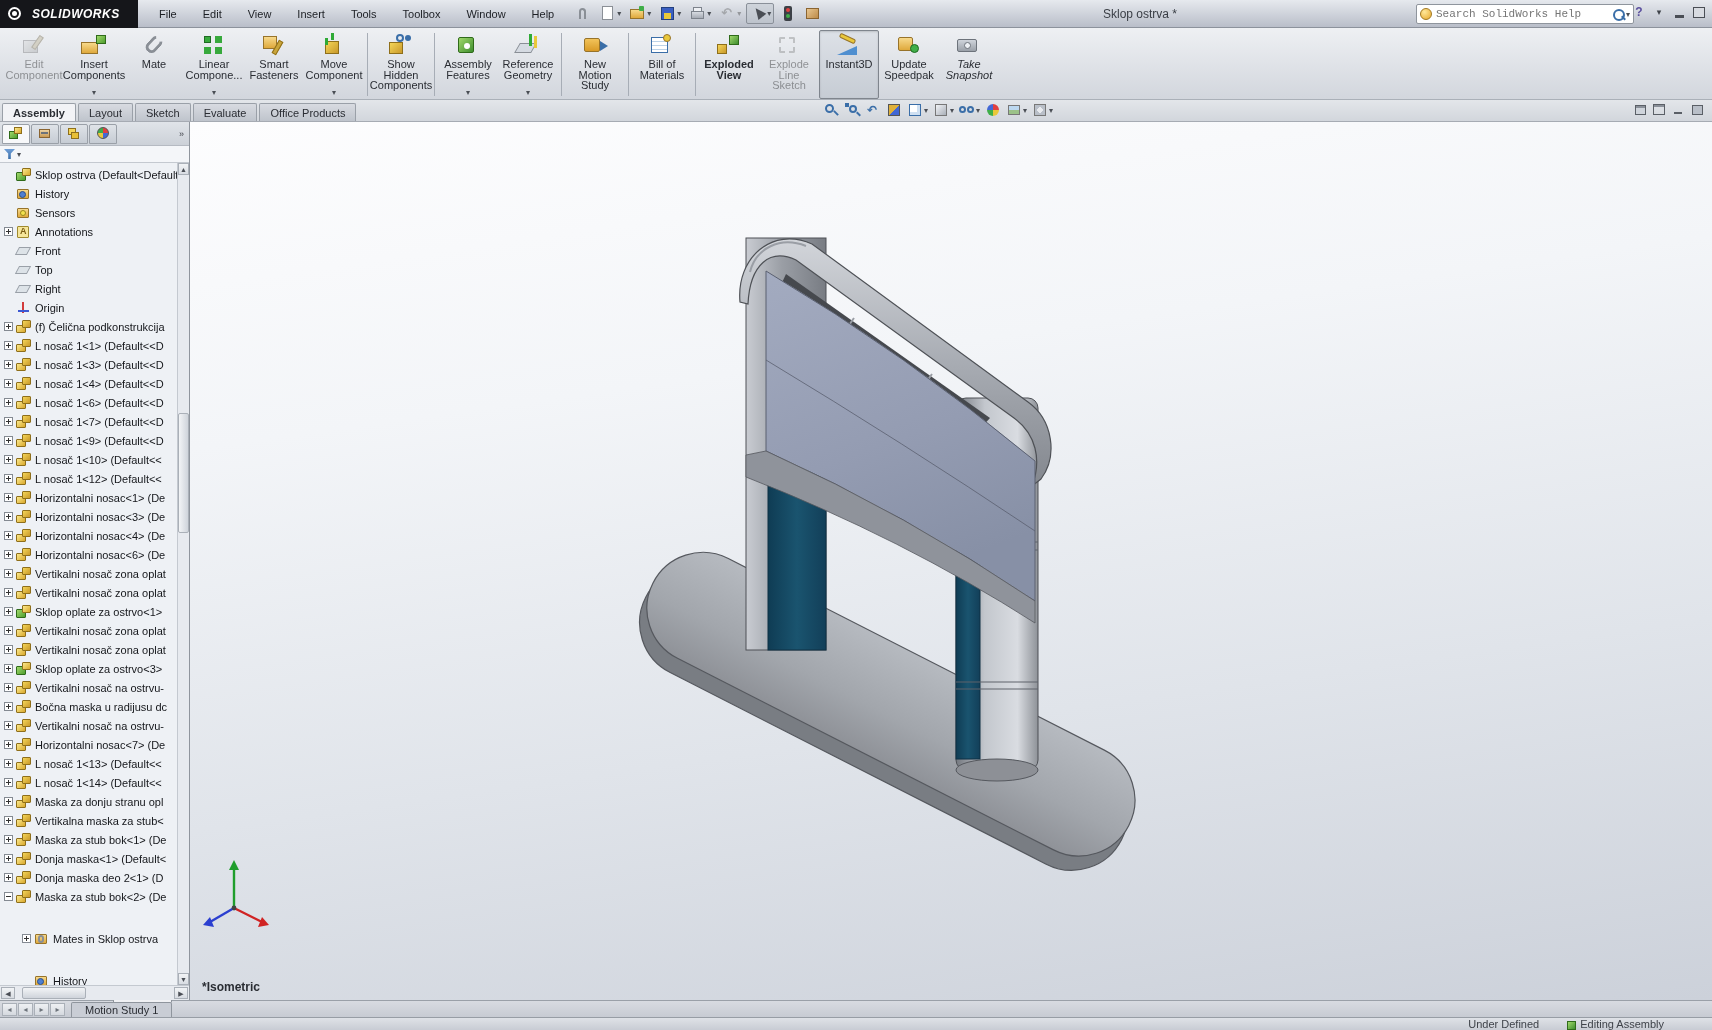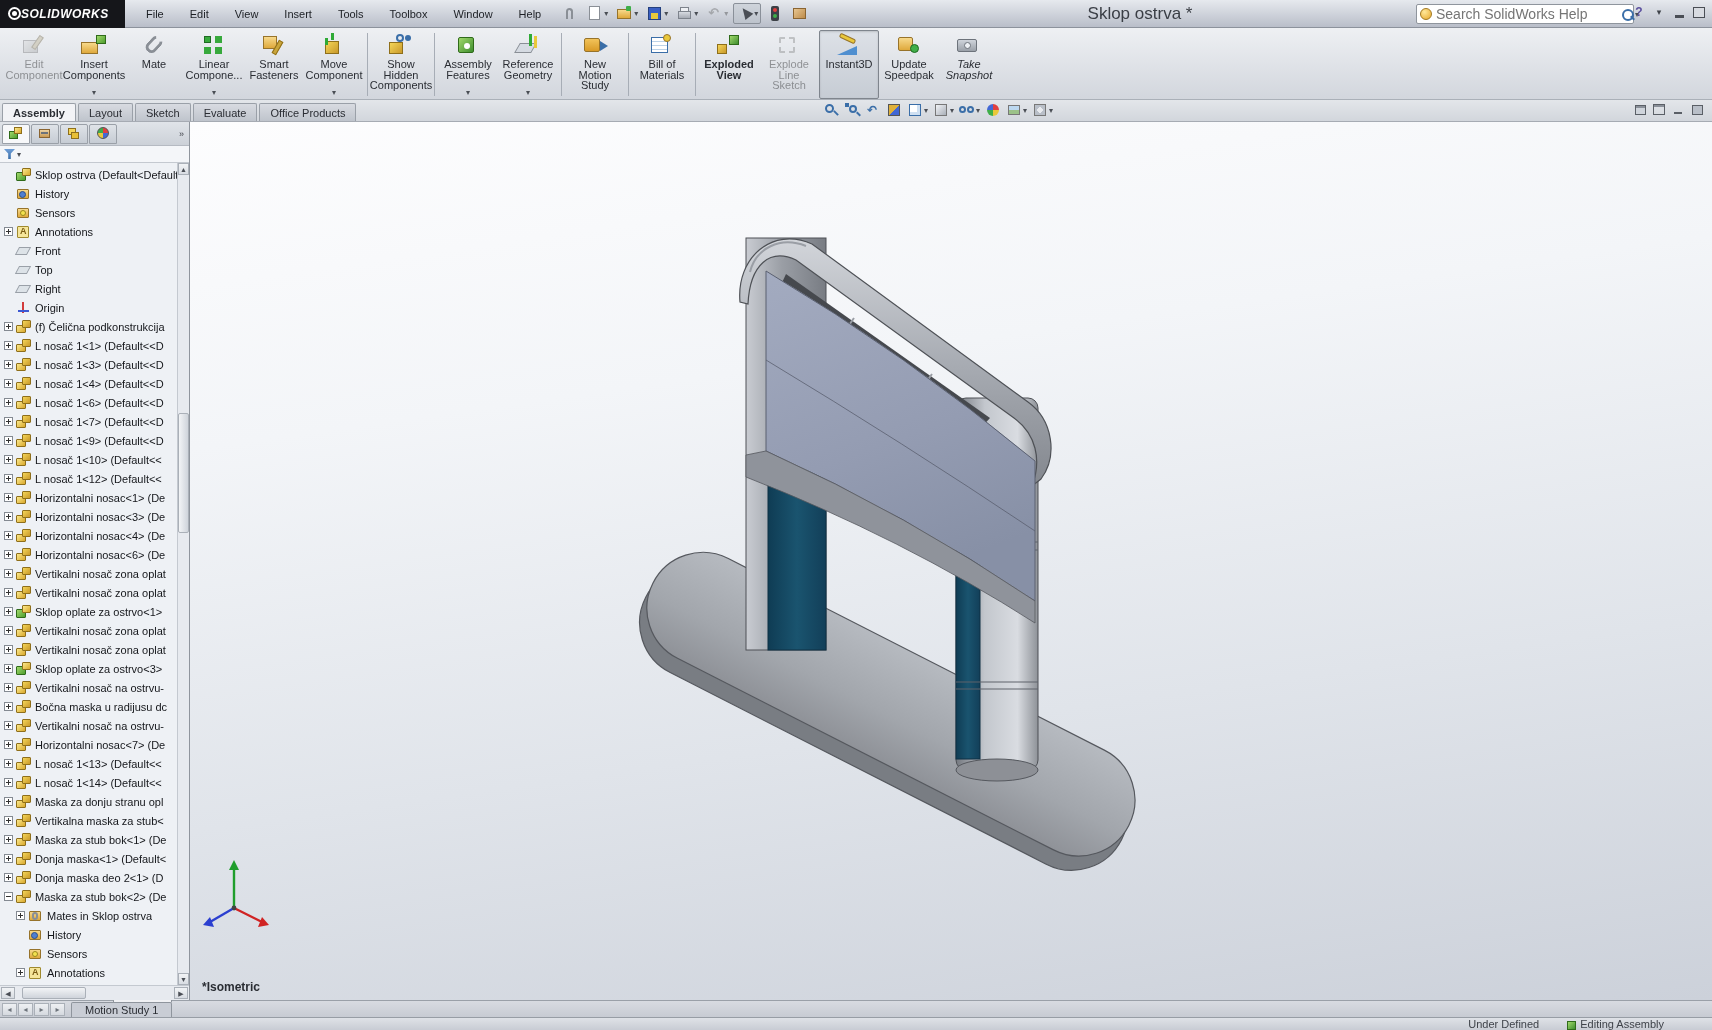--- a/index.html
+++ b/index.html
@@ -2,21 +2,21 @@
 <html><head>
 <meta charset="utf-8">
 <style>
   html,body{margin:0;padding:0;overflow:hidden;background:#c9ced7;}
   *{box-sizing:border-box;}
   body{width:1712px;height:1030px;font-family:"Liberation Sans",sans-serif;font-size:11px;color:#1c1f24;}
   .app{width:1712px;height:1030px;display:flex;flex-direction:column;position:relative;}
 
   
   .titlebar{height:28px;background:linear-gradient(#e6e9ee,#b9bec9);border-bottom:1px solid #8c929c;display:flex;align-items:center;position:relative;flex:none;}
-  .logo-block{width:125px;height:28px;background:#15161a;color:#fff;display:flex;align-items:center;gap:0;padding-left:8px;flex:none;}
+  .logo-block{width:138px;height:28px;background:#15161a;color:#fff;display:flex;align-items:center;gap:11px;padding-left:8px;flex:none;}
   .logo-mark{width:13px;height:13px;border:2px solid #fff;border-radius:50%;position:relative;flex:none;}
   .logo-mark::after{content:"";position:absolute;left:2px;top:2px;width:5px;height:5px;background:#fff;border-radius:50%;}
   .logo-text{font-size:12px;font-weight:bold;font-style:italic;letter-spacing:.5px;}
   .menubar{display:flex;gap:4px;margin-left:10px;}
   .menu-item{padding:4px 11px;color:#1c1f24;cursor:default;}
   .quickbar{display:flex;align-items:center;gap:2px;margin-left:6px;}
   .qbtn{display:flex;align-items:center;padding:1px 2px;border:1px solid transparent;border-radius:2px;}
   .qst-pressed{border-color:#8a9099;background:linear-gradient(#cfd4db,#bdc3cc);}
   .qst-disabled{opacity:.45;filter:grayscale(.8);}
   .qcaret{font-size:8px;color:#4a4e55;margin-left:1px;}
@@ -28,24 +28,24 @@
   .qti-open::after{left:10px;top:1px;width:5px;height:5px;background:#3fae49;border-radius:1px;}
   .qti-save::before{left:2px;top:2px;width:13px;height:13px;background:#3a5fc2;border:1px solid #24407e;}
   .qti-save::after{left:5px;top:8px;width:7px;height:6px;background:#e9c83a;}
   .qti-print::before{left:2px;top:6px;width:13px;height:8px;background:linear-gradient(#d7dbe1,#a6abb4);border:1px solid #7d838c;}
   .qti-print::after{left:4px;top:2px;width:9px;height:5px;background:#eef0f4;border:1px solid #7d838c;}
   .qti-undo::before{content:"↶";font:bold 13px/16px "DejaVu Sans",sans-serif;color:#6b7077;left:2px;top:0;}
   .qti-select::before{left:5px;top:2px;width:0;height:0;border-left:5px solid transparent;border-right:5px solid transparent;border-bottom:11px solid #4a4e55;transform:rotate(-38deg);}
   .qti-rebuild::before{left:5px;top:1px;width:8px;height:15px;background:#3c4046;border-radius:2px;}
   .qti-rebuild::after{left:7px;top:3px;width:4px;height:4px;background:#e04040;border-radius:50%;box-shadow:0 6px 0 #3fae49;}
   .qti-options::before{left:2px;top:3px;width:13px;height:11px;background:linear-gradient(135deg,#e8c690,#bd8b4a);border:1px solid #8a6431;}
-  .doc-title{position:absolute;left:980px;width:320px;text-align:center;color:#3a3e45;font-size:17px;}
+  .doc-title{position:absolute;left:980px;width:320px;text-align:center;color:#3a3e45;font-size:12px;}
   .search-box{position:absolute;right:78px;top:4px;width:218px;height:20px;background:#fff;border:1px solid #8f959d;border-radius:2px;display:flex;align-items:center;padding:0 3px;}
   .bulb-ic{width:12px;height:12px;border-radius:50%;background:radial-gradient(circle at 35% 30%,#ffe89a,#e8a92c);border:1px solid #a3781e;flex:none;}
-  .search-box input{flex:1;border:none;outline:none;font-size:14px;font-family:Liberation Sans, sans-serif;color:#555;padding:0 4px;background:transparent;}
+  .search-box input{flex:1;border:none;outline:none;font-size:11px;font-family:Liberation Mono, monospace;color:#555;padding:0 4px;background:transparent;}
   .mag-ic{width:13px;height:13px;position:relative;flex:none;}
   .mag-ic::before{content:"";position:absolute;left:1px;top:1px;width:8px;height:8px;border:2px solid #3a6ea8;border-radius:50%;}
   .mag-ic::after{content:"";position:absolute;left:9px;top:9px;width:5px;height:2px;background:#3a6ea8;transform:rotate(45deg);}
   .win-controls{position:absolute;right:4px;top:3px;display:flex;align-items:center;gap:2px;}
   .wc{width:18px;height:18px;display:flex;align-items:center;justify-content:center;color:#3f434a;}
   .wc-help::before{content:"?";font-weight:bold;font-size:12px;color:#5b4f9e;}
   .wc-menu-caret::before{content:"▾";font-size:9px;}
   .wc-minimize::before{content:"";width:9px;height:3px;background:#4a4e55;margin-top:8px;}
   .wc-restore::before{content:"";width:10px;height:9px;border:1px solid #4a4e55;background:#d8dbe1;}
 
@@ -136,21 +136,21 @@
   .pti-configuration-manager::before{left:1px;top:1px;width:8px;height:7px;background:#f4d558;border:1px solid #8f6f1a;}
   .pti-configuration-manager::after{left:4px;top:5px;width:8px;height:7px;background:#e8bf35;border:1px solid #8f6f1a;}
   .pti-display-manager::before{left:1px;top:0;width:12px;height:12px;border-radius:50%;background:conic-gradient(#e04040 0 25%,#4268d6 0 50%,#e9c83a 0 75%,#3fae49 0);border:1px solid #555;}
   .pt-overflow{margin-left:auto;font-size:9px;color:#3f434a;padding:0 3px;}
   .filter-row{height:17px;border-bottom:1px solid #c4c9d0;display:flex;align-items:center;padding-left:4px;gap:2px;background:#f4f6f9;}
   .funnel{width:11px;height:10px;background:linear-gradient(#6f9fd8,#3a6ea8);clip-path:polygon(0 0,100% 0,62% 45%,62% 100%,38% 100%,38% 45%);}
   .f-caret{font-size:8px;color:#4a4e55;}
 
   .tree{flex:1;position:relative;overflow:hidden;padding:2px 12px 0 0;font-size:11px;color:#15171b;}
   .trow{height:19px;display:flex;align-items:center;gap:3px;padding-left:4px;white-space:nowrap;overflow:hidden;}
-  .trow.lv-1{padding-left:16px;}
+  .trow.lv-1{padding-left:22px;margin-top:23px;}
   .texp{width:9px;height:9px;border:1px solid #848a92;background:#fff;position:relative;flex:none;}
   .texp::before{content:"";position:absolute;left:1px;right:1px;top:3px;height:1px;background:#333;}
   .texp.exp-plus::after{content:"";position:absolute;top:1px;bottom:1px;left:3px;width:1px;background:#333;}
   .texp.exp-none{visibility:hidden;}
   .ti{width:16px;height:14px;position:relative;flex:none;}
   .ti::before,.ti::after{content:"";position:absolute;box-sizing:border-box;}
   .icon-part::before{left:0;top:5px;width:10px;height:8px;background:linear-gradient(135deg,#fbe98c,#d9a82c);border:1px solid #8f6f1a;border-radius:1px;}
   .icon-part::after{left:6px;top:0;width:9px;height:8px;background:linear-gradient(135deg,#f4d558,#c9992a);border:1px solid #8f6f1a;border-radius:1px;}
   .icon-asm-root::before,.icon-subasm::before{left:0;top:4px;width:10px;height:9px;background:linear-gradient(135deg,#9fd86a,#4f9e2f);border:1px solid #2f6b1a;border-radius:1px;}
   .icon-asm-root::after,.icon-subasm::after{left:6px;top:0;width:9px;height:8px;background:linear-gradient(135deg,#fbe98c,#d9a82c);border:1px solid #8f6f1a;border-radius:1px;}

